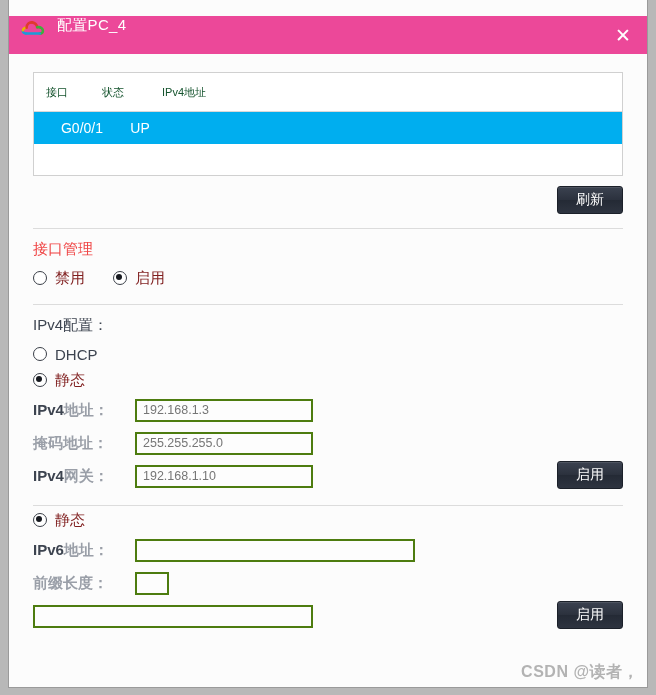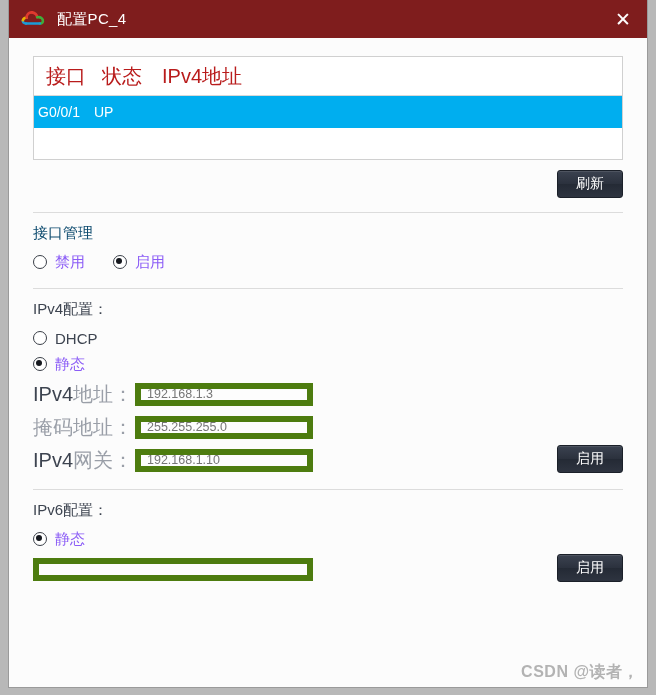--- a/index.html
+++ b/index.html
@@ -18,25 +18,25 @@
     border: 1px solid #9a9a9a;
     border-top: none;
     display: flex;
     flex-direction: column;
     overflow: hidden;
   }
   
   #titlebar {
     height: 38px;
     min-height: 38px;
-    background: #7f1d1d;
-    display: flex;
-    align-items: center;
+    background: #ec4899;
+    display: flex;
     padding: 0 0 0 12px;
     position: relative;
+    margin-top: 16px;
   }
   #cloud-icon { width: 26px; height: 26px; display:block; }
   #title-text {
     color: #ffffff;
     font-size: 15px;
     margin-left: 10px;
     letter-spacing: .3px;
     white-space: nowrap;
   }
   #close-btn {
@@ -65,26 +65,27 @@
     font-size: 14px;
   }
   .thead-row {
     height: 39px;
     display: flex;
     align-items: center;
     border-bottom: 1px solid #d8d8d8;
     padding-left: 12px;
     color: #29abe2;
   }
-  .thead-row .cell { color: #b91c1c; font-size: 20px; }
+  .thead-row .cell { color: #14532d; font-size: 11px; }
   .trow {
     height: 32px;
     display: flex;
     align-items: center;
-    padding-left: 4px;
+    padding-left: 20px;
+    text-align: center;
   }
   .trow.selected { background: #00aeef; }
   .trow.selected .cell { color: #ffffff; }
   .trow.empty { height: 31px; background: #ffffff; }
   .cell { white-space: nowrap; overflow: hidden; }
   .c-iface { width: 56px; }
   .c-state { width: 60px; }
   .c-ipv4  { width: 144px; }
   .c-ipv6  { width: 160px; }
   
@@ -109,21 +110,21 @@
     justify-content: flex-end;
     margin-top: 10px;
   }
   hr.sep {
     border: none;
     border-top: 1px solid #dcdcdc;
     margin: 14px 0 0 0;
   }
   
   .section-label {
-    color: #0c4a6e;
+    color: #ef4444;
     font-size: 15px;
     margin: 11px 0 7px 0;
   }
   .section-label.dark { color: #3d4450; }
   .radio-row {
     display: flex;
     align-items: center;
     margin: 2px 0 0 0;
     height: 24px;
   }
@@ -143,38 +144,39 @@
     flex: none;
   }
   .radio.on::after {
     content: "";
     position: absolute;
     left: 2.4px; top: 2.4px;
     width: 6px; height: 6px;
     border-radius: 50%;
     background: #16191f;
   }
-  .radio-label { font-size: 15px; color: #8b5cf6; }
+  .radio-label { font-size: 15px; color: #7f1d1d; }
   .radio-label.dark { color: #3d4450; }
   
   .form-row {
     display: flex;
     align-items: center;
     height: 30px;
     margin-top: 3px;
   }
   .form-label {
     width: 102px;
-    font-size: 20px;
+    font-size: 15px;
     color: #9a9fa8;
     white-space: nowrap;
+    font-weight: bold;
   }
   .form-label .lat { color: #3d4450; }
   .field {
-    border: 6px solid #4d7c0f;
+    border: 2px solid #4d7c0f;
     background: #fdfdfd;
     height: 23px;
     font-size: 12.5px;
     color: #767676;
     padding: 0 6px;
     outline: none;
     font-family: "Liberation Sans", "DejaVu Sans", sans-serif;
   }
   .field.w-ipv4 { width: 178px; }
   .field.w-ipv6 { width: 280px; }
@@ -275,28 +277,35 @@
       <input class="field w-ipv4" type="text" value="255.255.255.0" style="">
     </div>
     <div class="form-row row-with-btn">
       <span class="form-label"><span class="lat">IPv4</span><span>网关：</span></span>
       <input class="field w-ipv4" type="text" value="192.168.1.10" style="">
       <button class="btn side-btn">启用</button>
     </div>
 
     <hr class="sep">
 
-    <div class="section-label dark">IPv6配置：</div>
     <div class="radio-row">
       <div class="radio-opt">
         <span class="radio on"></span>
         <span class="radio-label">静态</span>
       </div>
     </div>
 
+    <div class="form-row">
+      <span class="form-label"><span class="lat">IPv6</span><span>地址：</span></span>
+      <input class="field w-ipv6" type="text" value="" style="">
+    </div>
+    <div class="form-row">
+      <span class="form-label">前缀长度：</span>
+      <input class="field w-prefix" type="text" value="" style="">
+    </div>
     <div class="form-row row-with-btn">
       <input class="field w-ipv6" type="text" value="" style="">
       <button class="btn side-btn">启用</button>
     </div>
 
     <div id="watermark">CSDN @读者，</div>
   </div>
 </div>
 
 </body></html>

